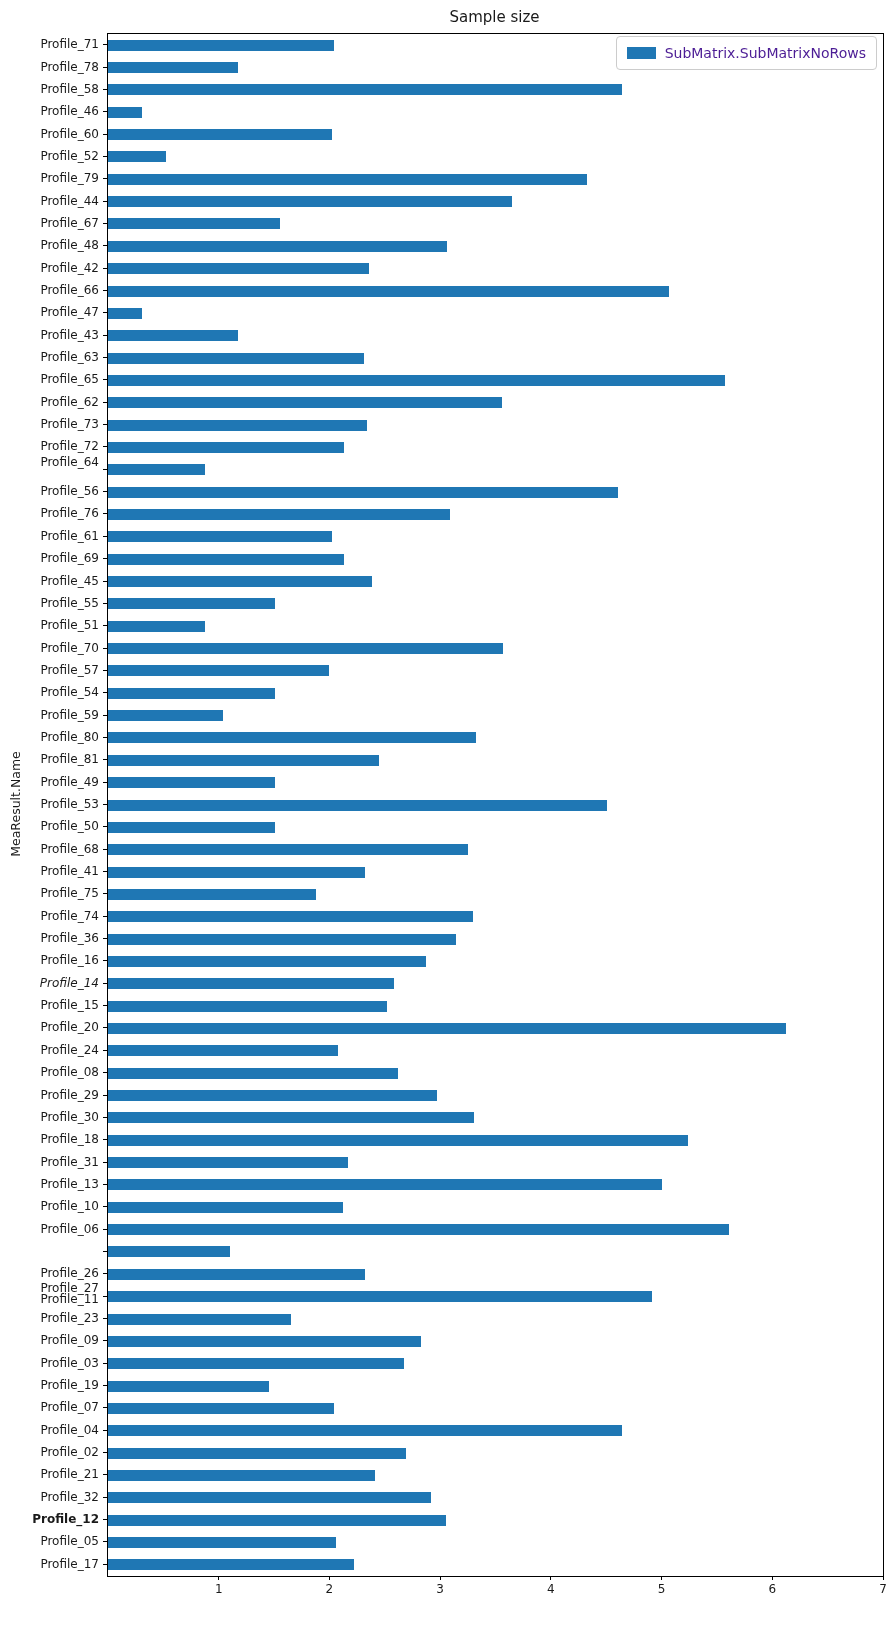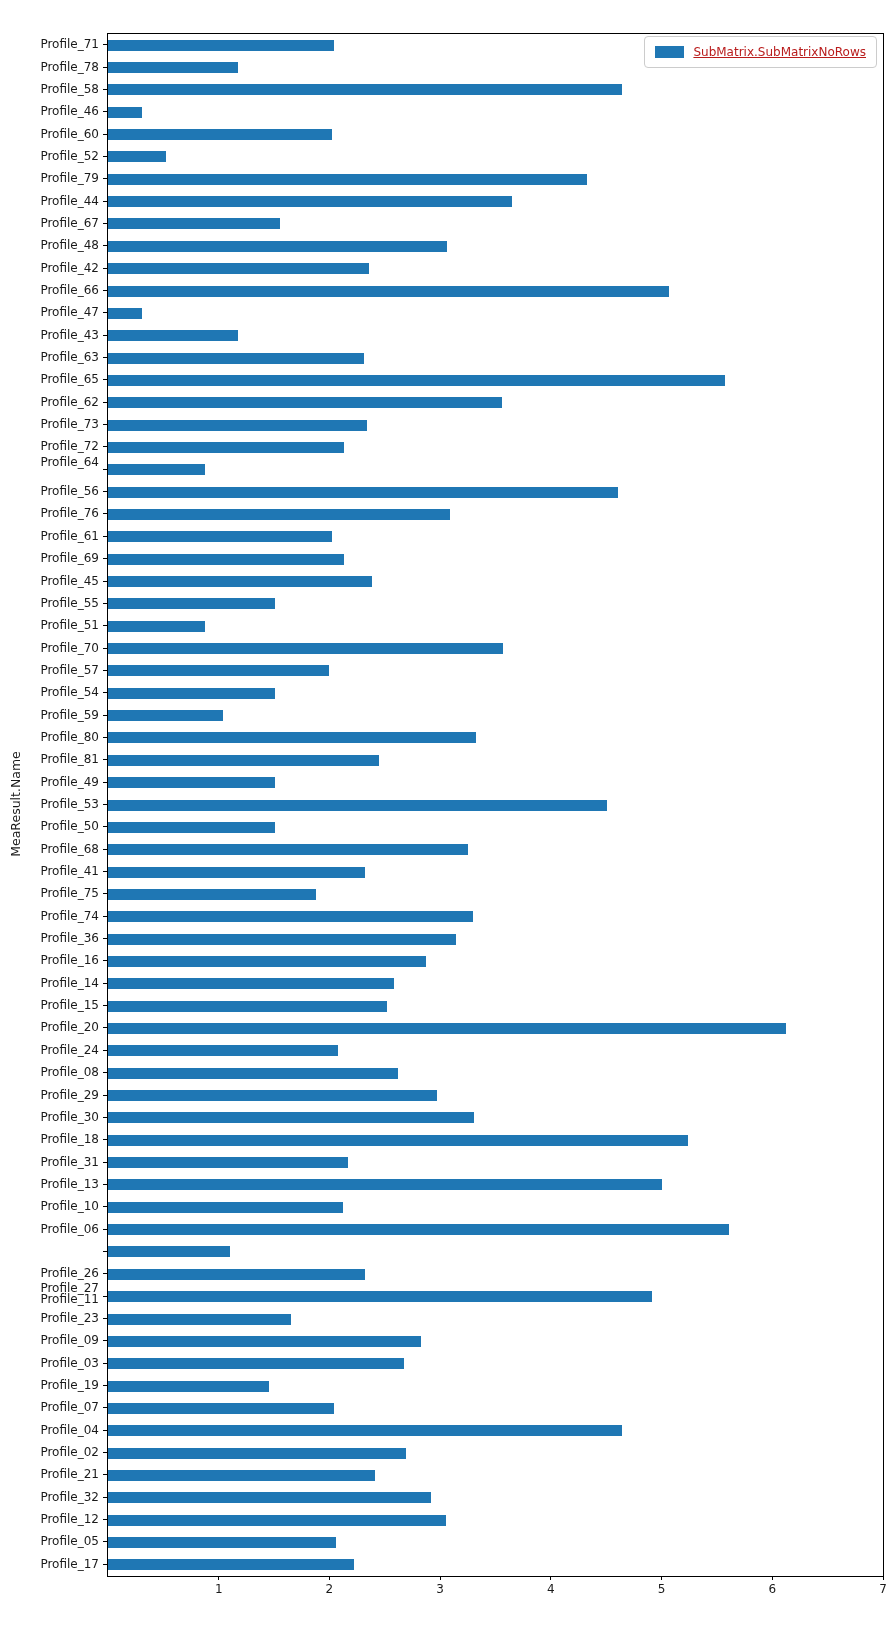--- a/index.html
+++ b/index.html
@@ -98,30 +98,30 @@
     background: #ffffff;
     border: 1px solid #cccccc;
     border-radius: 4px;
   }
   .legend-swatch {
     display: inline-block;
     width: 29px;
     height: 12px;
   }
   .legend-label {
-    font-size: 12px;
+    font-size: 14px;
     white-space: nowrap;
-    color: #b91c1c;
-    text-decoration: underline;
+    color: #4c1d95;
   }
 </style>
 </head>
 <body>
 
 <div class="figure">
+  <div class="chart-title">Sample size</div>
 
   <div class="plot-area" id="plot">
     <div class="legend">
       <span class="legend-swatch" id="legend-swatch" style="background: rgb(31, 119, 180);"></span>
       <span class="legend-label">SubMatrix.SubMatrixNoRows</span>
     </div>
   <div class="bar" style="top: 5.67391px; width: 225.857px; background: rgb(31, 119, 180);"></div>
       <div class="bar" style="top: 28.0217px; width: 129.536px; background: rgb(31, 119, 180);"></div>
       <div class="bar" style="top: 50.3696px; width: 513.714px; background: rgb(31, 119, 180);"></div>
       <div class="bar" style="top: 72.7174px; width: 34.3214px; background: rgb(31, 119, 180);"></div>
@@ -270,21 +270,21 @@
     <div class="ytick-label" style="top: 863.043px;">Profile_41</div>
     <div class="ytick-mark" style="top: 871.043px;"></div>
     <div class="ytick-label" style="top: 885.391px;">Profile_75</div>
     <div class="ytick-mark" style="top: 893.391px;"></div>
     <div class="ytick-label" style="top: 907.739px;">Profile_74</div>
     <div class="ytick-mark" style="top: 915.739px;"></div>
     <div class="ytick-label" style="top: 930.087px;">Profile_36</div>
     <div class="ytick-mark" style="top: 938.087px;"></div>
     <div class="ytick-label" style="top: 952.435px;">Profile_16</div>
     <div class="ytick-mark" style="top: 960.435px;"></div>
-    <div class="ytick-label" style="top: 974.783px;">Profile_14</div>
+    <div class="ytick-label" style="top: 974.783px; font-style: italic;">Profile_14</div>
     <div class="ytick-mark" style="top: 982.783px;"></div>
     <div class="ytick-label" style="top: 997.13px;">Profile_15</div>
     <div class="ytick-mark" style="top: 1005.13px;"></div>
     <div class="ytick-label" style="top: 1019.48px;">Profile_20</div>
     <div class="ytick-mark" style="top: 1027.48px;"></div>
     <div class="ytick-label" style="top: 1041.83px;">Profile_24</div>
     <div class="ytick-mark" style="top: 1049.83px;"></div>
     <div class="ytick-label" style="top: 1064.17px;">Profile_08</div>
     <div class="ytick-mark" style="top: 1072.17px;"></div>
     <div class="ytick-label" style="top: 1086.52px;">Profile_29</div>
@@ -318,21 +318,21 @@
     <div class="ytick-label" style="top: 1399.39px;">Profile_07</div>
     <div class="ytick-mark" style="top: 1407.39px;"></div>
     <div class="ytick-label" style="top: 1421.74px;">Profile_04</div>
     <div class="ytick-mark" style="top: 1429.74px;"></div>
     <div class="ytick-label" style="top: 1444.09px;">Profile_02</div>
     <div class="ytick-mark" style="top: 1452.09px;"></div>
     <div class="ytick-label" style="top: 1466.43px;">Profile_21</div>
     <div class="ytick-mark" style="top: 1474.43px;"></div>
     <div class="ytick-label" style="top: 1488.78px;">Profile_32</div>
     <div class="ytick-mark" style="top: 1496.78px;"></div>
-    <div class="ytick-label" style="top: 1511.13px;">Profile_12</div>
+    <div class="ytick-label" style="top: 1511.13px; font-weight: bold;">Profile_12</div>
     <div class="ytick-mark" style="top: 1519.13px;"></div>
     <div class="ytick-label" style="top: 1533.48px;">Profile_05</div>
     <div class="ytick-mark" style="top: 1541.48px;"></div>
     <div class="ytick-label" style="top: 1555.83px;">Profile_17</div>
     <div class="ytick-mark" style="top: 1563.83px;"></div>
     <div class="xtick-mark" style="left: 218.214px;"></div>
     <div class="xtick-label" style="left: 198.714px;">1</div>
     <div class="xtick-mark" style="left: 328.929px;"></div>
     <div class="xtick-label" style="left: 309.429px;">2</div>
     <div class="xtick-mark" style="left: 439.643px;"></div>

